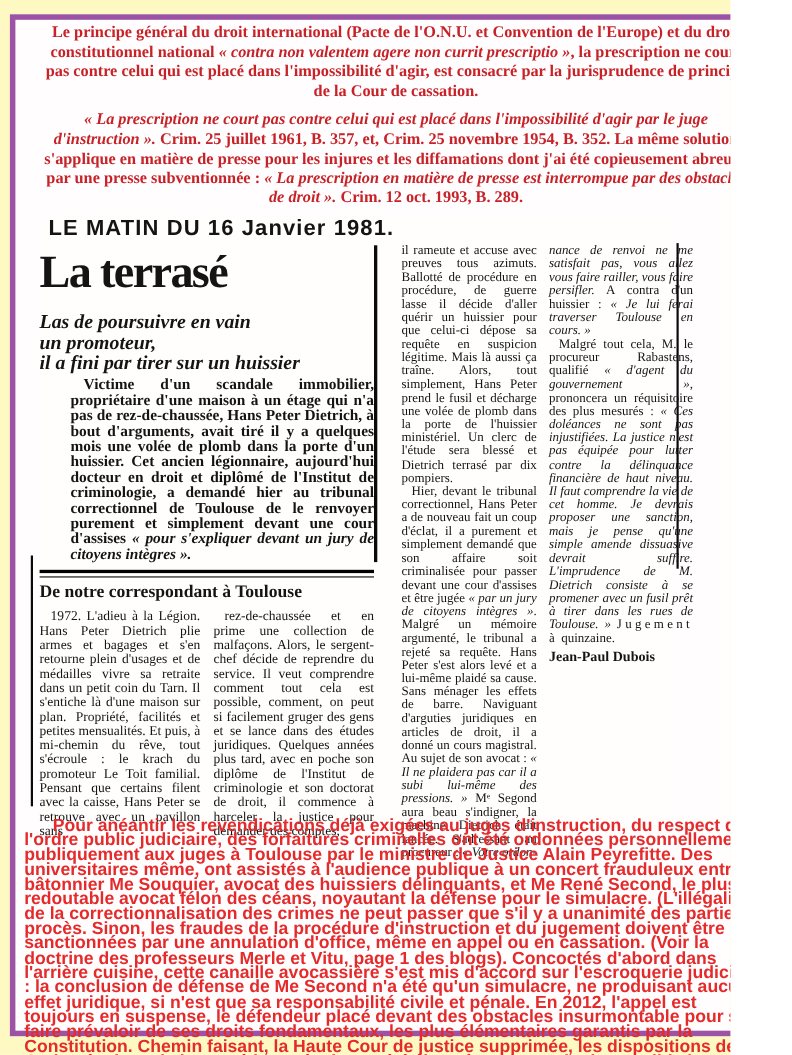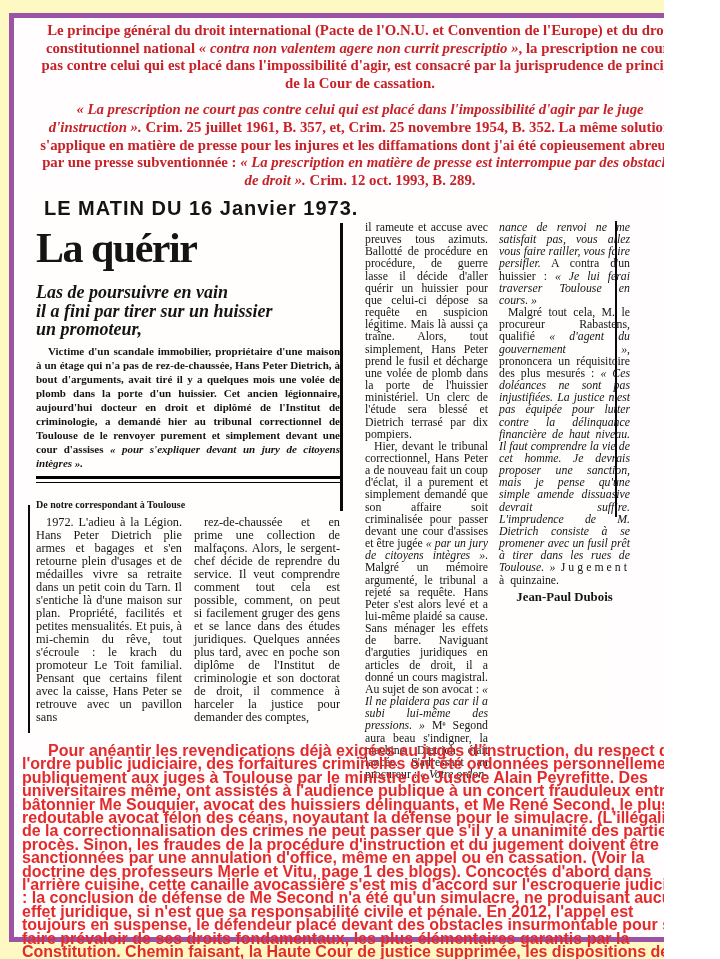--- a/index.html
+++ b/index.html
@@ -48,46 +48,46 @@
   .headline{
     font-weight:bold;font-size:42px;line-height:42px;letter-spacing:-1.5px;
   }
   .subhead{
     margin-top:14px;
     font-weight:bold;font-style:italic;
     font-size:18px;line-height:18.5px;
   }
   .lead{
     margin-top:5px;
-    font-weight:bold;font-size:11px;line-height:14px;
-    text-align:justify;text-indent:12px;
+    font-weight:bold;font-size:14px;line-height:14px;
+    text-align:justify;text-indent:12px;margin-left:28px;
   }
   .dbl-rule{
     margin-top:6px;height:7px;
     border-top:3px solid #000;border-bottom:1px solid #000;
   }
-  .byline{font-weight:bold;font-size:10px;margin-top:16px;}
+  .byline{font-weight:bold;font-size:16px;margin-top:5px;}
   .np-cols{display:flex;gap:12px;margin-top:6px;}
   .np-col{
     width:146px;font-size:12.3px;line-height:13px;text-align:justify;
   }
   .np-col p{text-indent:10px;}
   .col3,.col4{
     position:absolute;top:24px;
     font-size:11.8px;line-height:12.15px;text-align:justify;margin-left:16px;
   }
   .col3{left:313px;width:123px;}
   .col4{left:447px;width:131px;}
   .col3 p + p,.col4 p + p{text-indent:9px;}
   .vrule{position:absolute;background:#0a0a0a;}
   .vrule-mid{left:304px;top:26px;width:3px;height:288px;}
   .vrule-right{left:579px;top:24px;width:2px;height:296px;}
   .vrule-left{left:-8px;top:308px;width:2px;height:228px;}
   .signature{
-    margin-top:5px;text-align:center;font-weight:bold;font-size:12.8px;
+    margin-top:5px;text-align:left;font-weight:bold;font-size:12.8px;
     font-family:"Liberation Serif", serif;
   }
   
   .bottom-notice{
     position:absolute;left:22px;top:744px;width:678px;
     color:var(--c-bottom-red);
     font-family:"Liberation Sans", sans-serif;
     font-weight:bold;
     font-size:16px;line-height:13.4px;
   }
@@ -102,30 +102,30 @@
 
 <div class="page">
   <div class="frame"></div>
 
   <section class="top-notice">
     <p><span>Le principe général du droit international (Pacte de l'O.N.U. et Convention de l'Europe) et du droit constitutionnel national </span><span class="it">« contra non valentem agere non currit prescriptio »</span><span>, la prescription ne court pas contre celui qui est placé dans l'impossibilité d'agir, est consacré par la jurisprudence de principe de la Cour de cassation.</span></p>
     <p><span class="it">« La prescription ne court pas contre celui qui est placé dans l'impossibilité d'agir par le juge d'instruction ».</span><span> Crim. 25 juillet 1961, B. 357, et, Crim. 25 novembre 1954, B. 352. La même solution s'applique en matière de presse pour les injures et les diffamations dont j'ai été copieusement abreuvé par une presse subventionnée : </span><span class="it">« La prescription en matière de presse est interrompue par des obstacles de droit ».</span><span> Crim. 12 oct. 1993, B. 289.</span></p>
   </section>
 
   <section class="newspaper">
-    <div class="masthead">LE MATIN DU 16 Janvier 1973.</div>
+    <div class="masthead">LE MATIN DU 16 Janvier 1981.</div>
 
     <div class="np-left">
       <div class="headline">
-        <div>La quérir</div>
+        <div>La terrasé</div>
       </div>
       <div class="subhead">
         <div>Las de poursuivre en vain</div>
+        <div>un promoteur,</div>
         <div>il a fini par tirer sur un huissier</div>
-        <div>un promoteur,</div>
       </div>
       <p class="lead"><span>Victime d'un scandale immobilier, propriétaire d'une maison à un étage qui n'a pas de rez-de-chaussée, Hans Peter Dietrich, à bout d'arguments, avait tiré il y a quelques mois une volée de plomb dans la porte d'un huissier. Cet ancien légionnaire, aujourd'hui docteur en droit et diplômé de l'Institut de criminologie, a demandé hier au tribunal correctionnel de Toulouse de le renvoyer purement et simplement devant une cour d'assises </span><span class="it">« pour s'expliquer devant un jury de citoyens intègres ».</span></p>
       <div class="dbl-rule"></div>
       <div class="byline">De notre correspondant à Toulouse</div>
       <div class="np-cols">
         <div class="np-col">
           <p>1972. L'adieu à la Légion. Hans Peter Dietrich plie armes et bagages et s'en retourne plein d'usages et de médailles vivre sa retraite dans un petit coin du Tarn. Il s'entiche là d'une maison sur plan. Propriété, facilités et petites mensualités. Et puis, à mi-chemin du rêve, tout s'écroule : le krach du promoteur Le Toit familial. Pensant que certains filent avec la caisse, Hans Peter se retrouve avec un pavillon sans</p>
         </div>
         <div class="np-col">
           <p>rez-de-chaussée et en prime une collection de malfaçons. Alors, le sergent-chef décide de reprendre du service. Il veut comprendre comment tout cela est possible, comment, on peut si facilement gruger des gens et se lance dans des études juridiques. Quelques années plus tard, avec en poche son diplôme de l'Institut de criminologie et son doctorat de droit, il commence à harceler la justice pour demander des comptes,</p>

